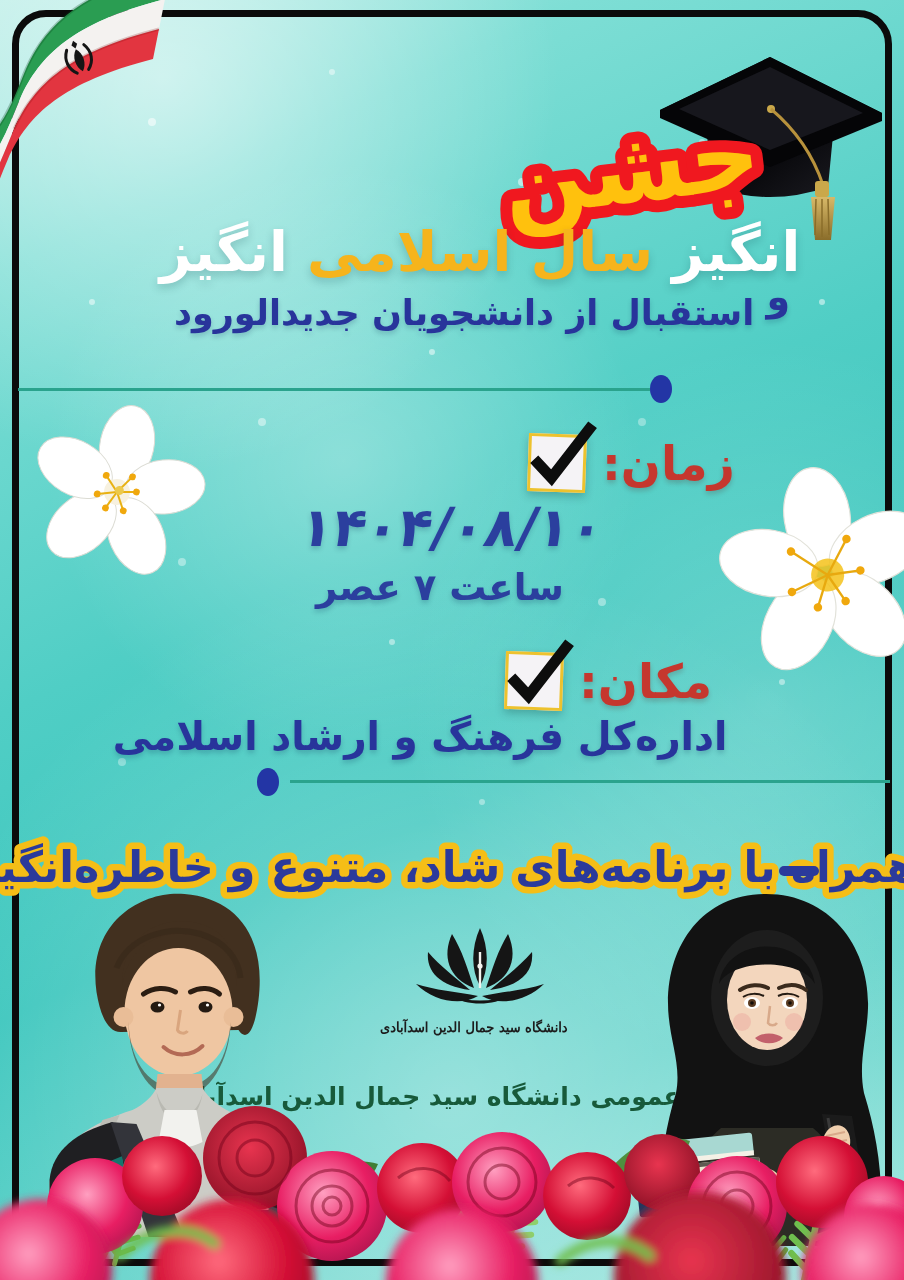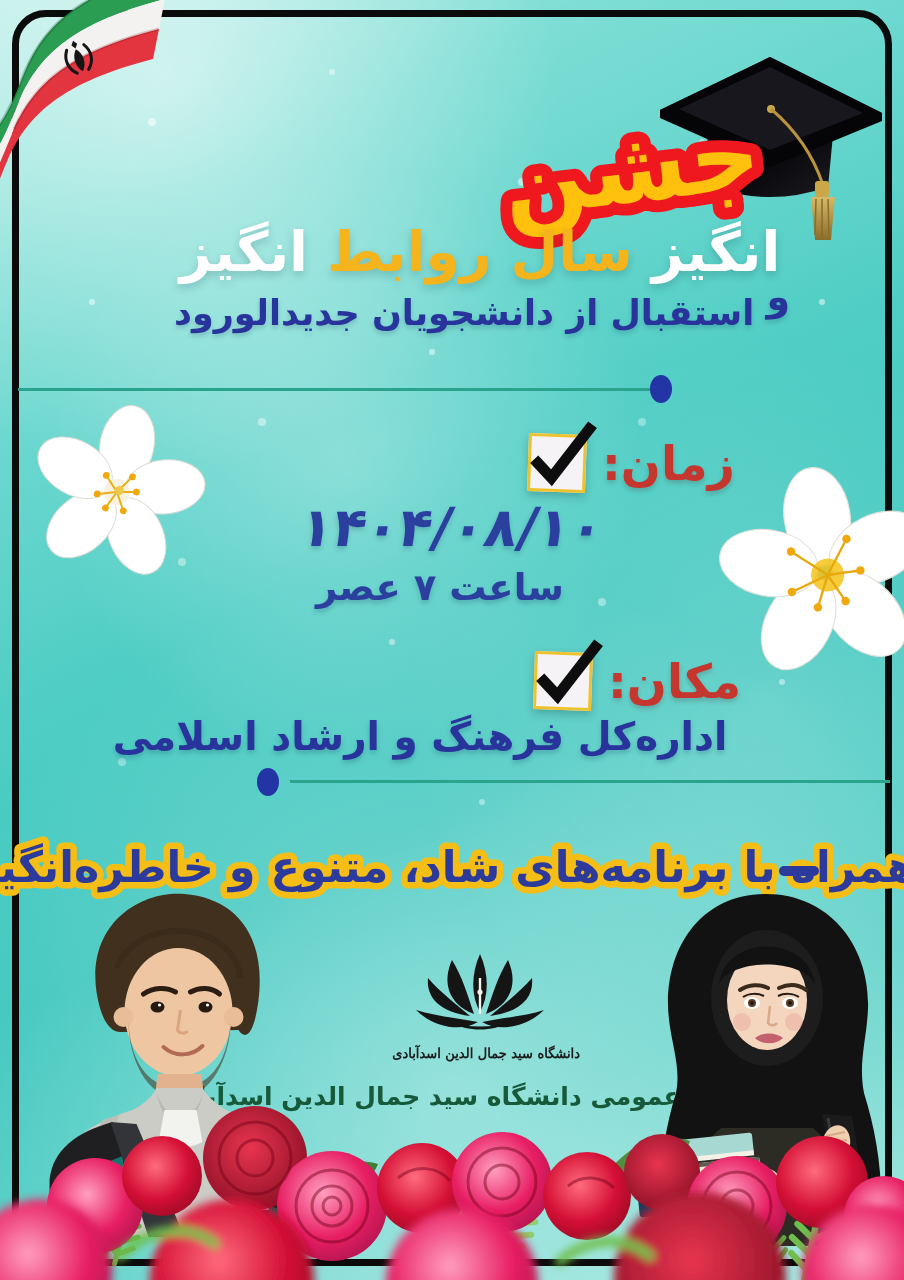--- a/index.html
+++ b/index.html
@@ -56,21 +56,21 @@
   .date-text{top:496px;z-index:5;font-size:54px;font-weight:bold;color:#2b3f9e;
              transform:skewX(-10deg);letter-spacing:2px;text-shadow:0 3px 5px rgba(10,40,80,.22);}
   .time-text{top:566px;z-index:5;font-size:37px;font-weight:bold;color:#2b3f9e;
              transform:translateX(-12px);text-shadow:0 3px 5px rgba(10,40,80,.22);}
   .location-text{top:714px;z-index:5;font-size:39px;font-weight:bold;color:#28349b;
              transform:translateX(-32px);text-shadow:0 3px 5px rgba(10,40,80,.22);}
   
   .tagline-svg{left:115px;top:822px;z-index:5;overflow:visible;}
   .tagline-dash{left:779px;top:866px;width:40px;height:10px;background:#2b3a9b;border-radius:5px;z-index:5;}
   
-  .logo-wrap{left:380px;top:952px;width:200px;text-align:right;z-index:6;}
+  .logo-wrap{left:380px;top:926px;width:200px;text-align:left;z-index:6;}
   .logo-caption{font-size:13px;font-weight:bold;color:#1c1c1c;margin-top:2px;
                 font-family:"DejaVu Serif",serif;transform:scaleY(1.05);}
   .credit{top:1082px;z-index:6;font-size:25px;font-weight:bold;color:#175a3a;
           transform:translateX(11px);}
   svg{display:block;}
 </style>
 </head>
 <body>
 
 <div class="bg"></div>
@@ -114,21 +114,21 @@
   <polygon points="166,162 190,162 186,205 170,205" fill="url(#goldG)"></polygon>
   <path d="M171,164 L170,200 M177,164 L177,202 M183,164 L184,200" stroke="#8a6d2a" stroke-width="1.5"></path>
 </svg>
 
 <svg class="title-svg abs" width="350" height="155" viewBox="0 0 350 155">
   <text x="175" y="116" text-anchor="middle" font-family="DejaVu Sans, sans-serif" font-size="98" font-weight="bold" fill="#ffc10d" stroke="#f0181f" stroke-width="24" stroke-linejoin="round" paint-order="stroke" transform="rotate(-7 175 75)">جشن</text>
 </svg>
 
 <div class="abs center-line line2" dir="rtl">
   <span class="w">انگیز</span>
-  <span class="y">سال روابط</span>
+  <span class="y">سال اسلامی</span>
   <span class="w">انگیز</span>
 </div>
 
 <div class="abs center-line line3" dir="rtl">
   <span class="raised">و</span>
   <span>استقبال از دانشجویان جدیدالورود</span>
 </div>
 
 <div class="abs divider" style="left:18px;top:388px;width:632px;"></div>
 <div class="abs dot" style="left:650px;top:375px;"></div>
@@ -198,21 +198,21 @@
       <circle cx="-26" cy="-22" r="3.6"></circle>
         <circle cx="22" cy="-26" r="3.6"></circle>
         <circle cx="30" cy="2" r="3.6"></circle>
       <circle cx="-30" cy="12" r="3.6"></circle>
         <circle cx="14" cy="26" r="3.6"></circle>
         <circle cx="-10" cy="28" r="3.6"></circle>
     </g>
   </g>
 </svg>
 
-<div class="abs detail-row" style="left:534px;top:652px;">
+<div class="abs detail-row" style="left:505px;top:652px;">
   <span class="detail-label">مکان:</span>
   <span class="checkbox">
     <svg width="52" height="52" viewBox="0 0 52 52">
       <path d="M7,27 L21,41 L57,-9" stroke="#0d0d0d" stroke-width="11" fill="none" stroke-linecap="square"></path>
     </svg>
   </span>
 </div>
 
 <div class="abs center-line location-text" dir="rtl">اداره‌کل فرهنگ و ارشاد اسلامی</div>
 

